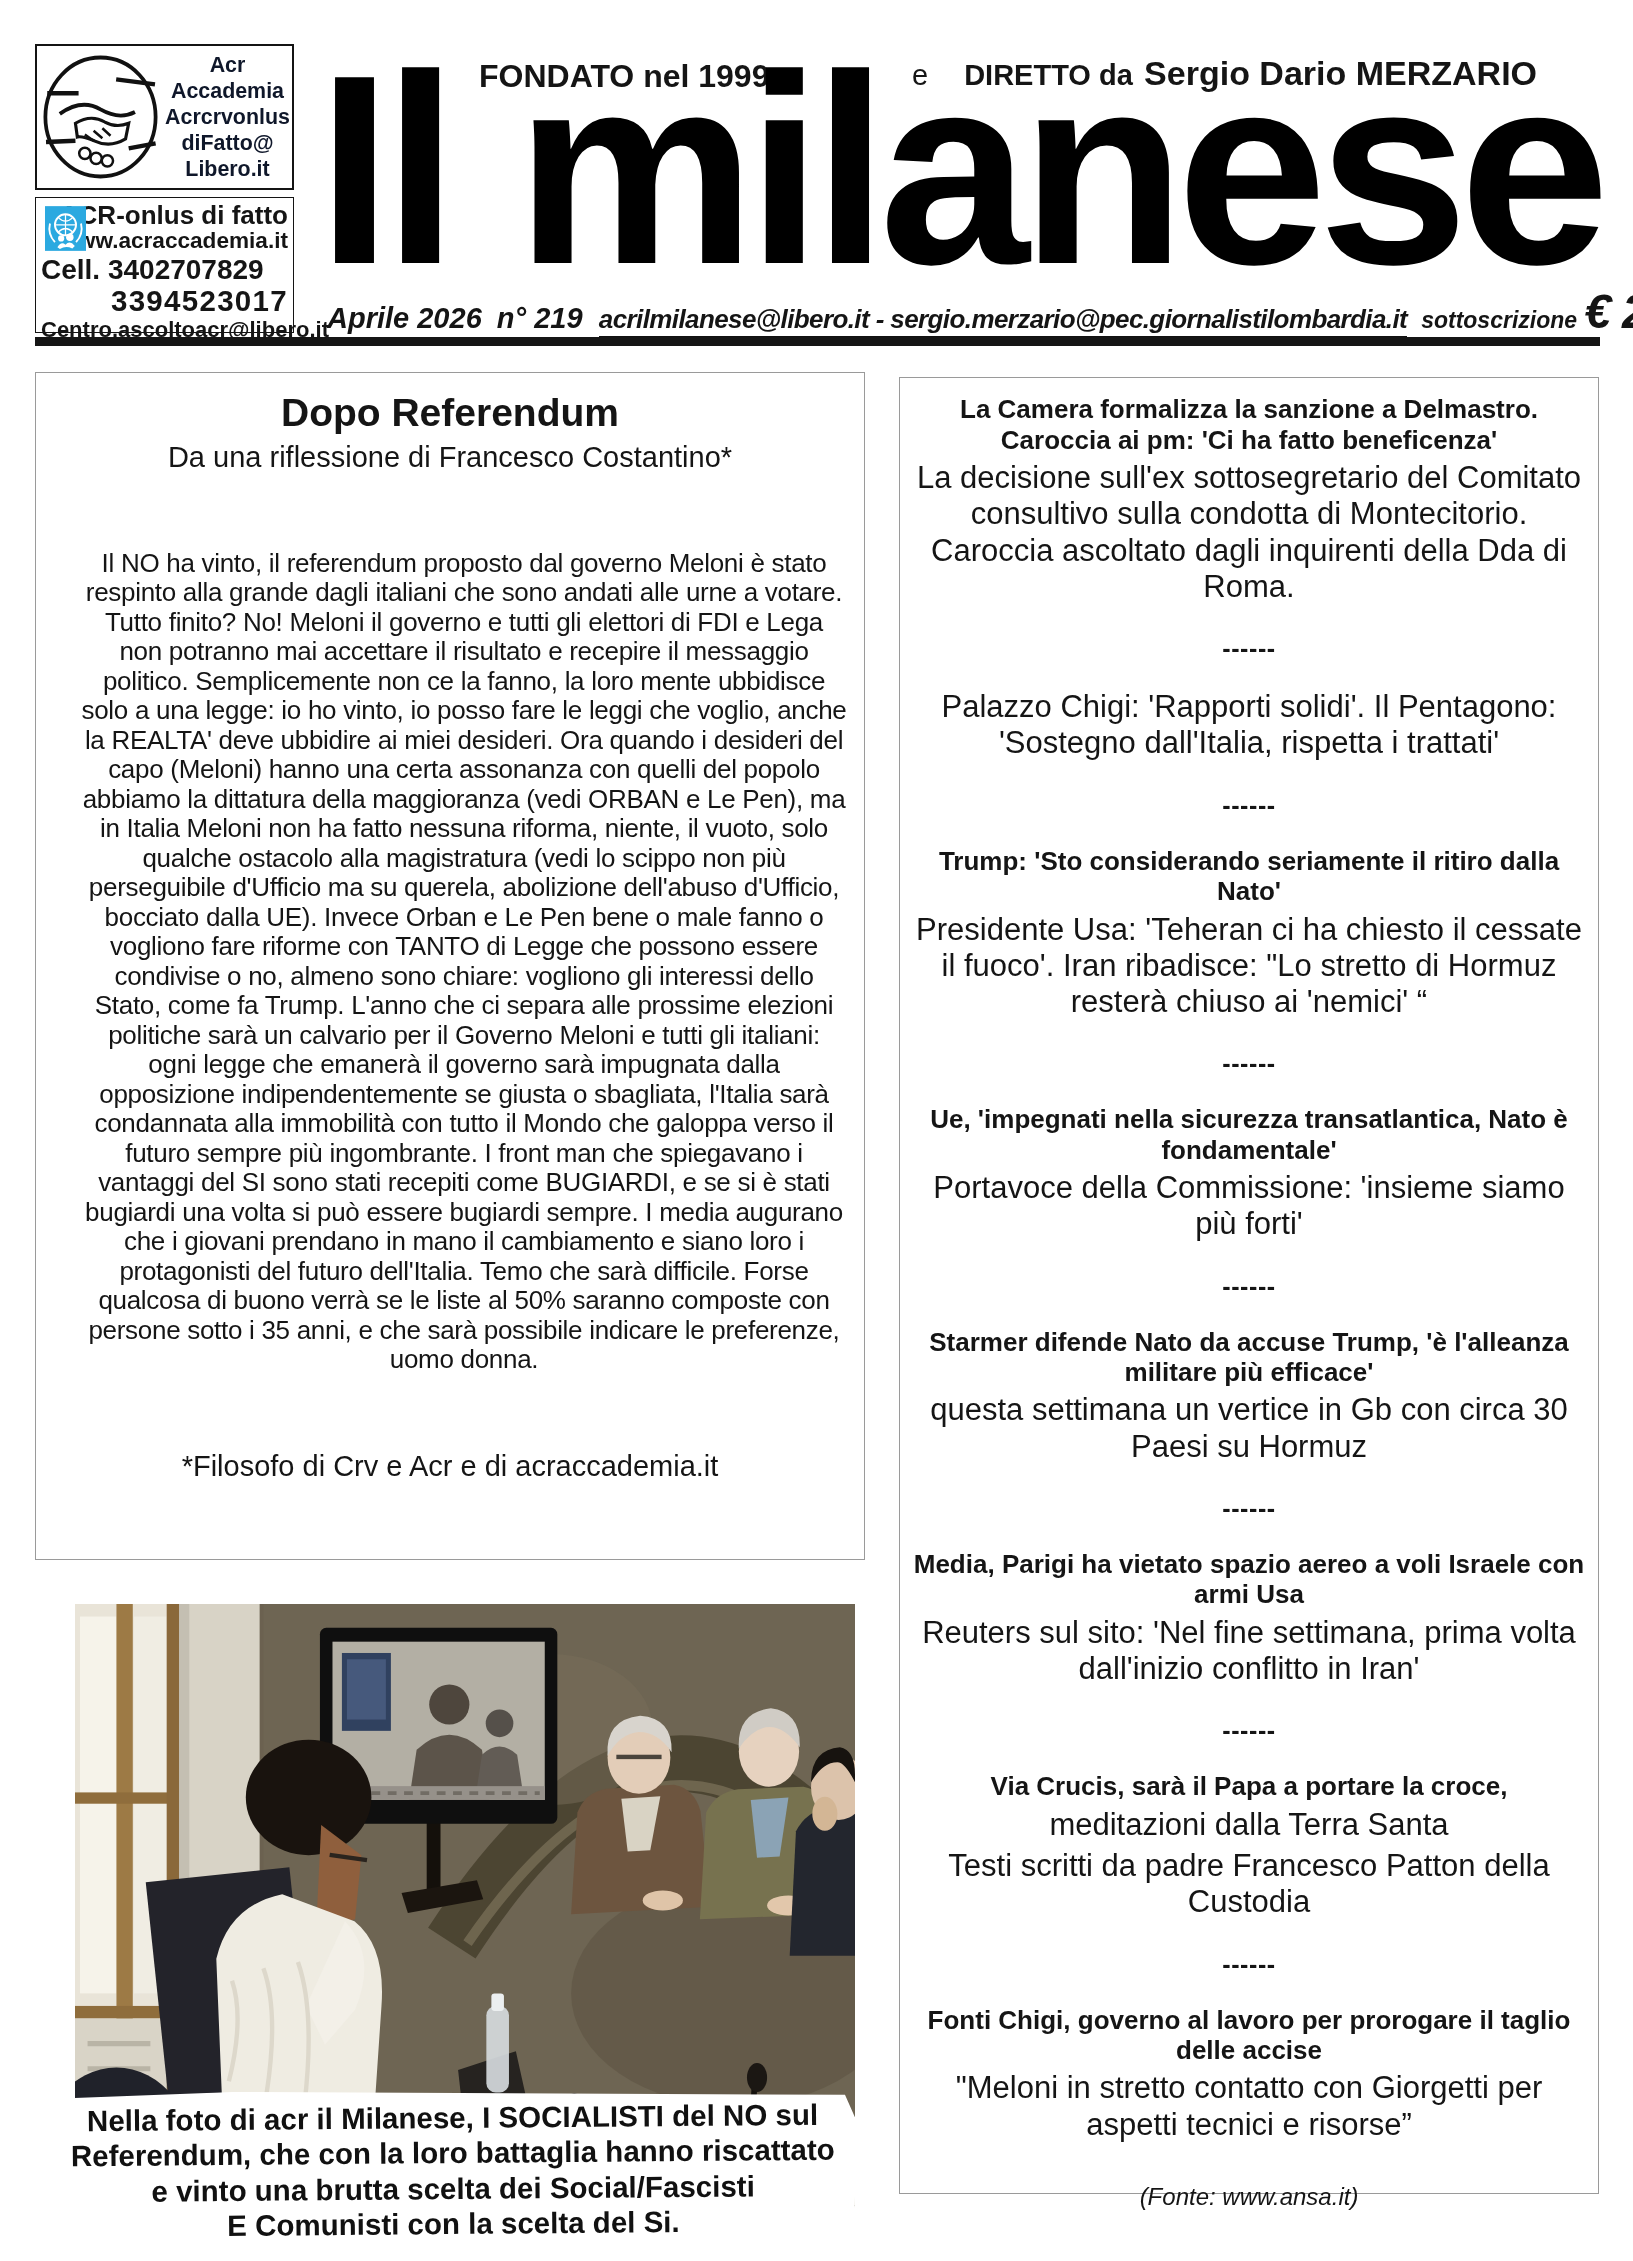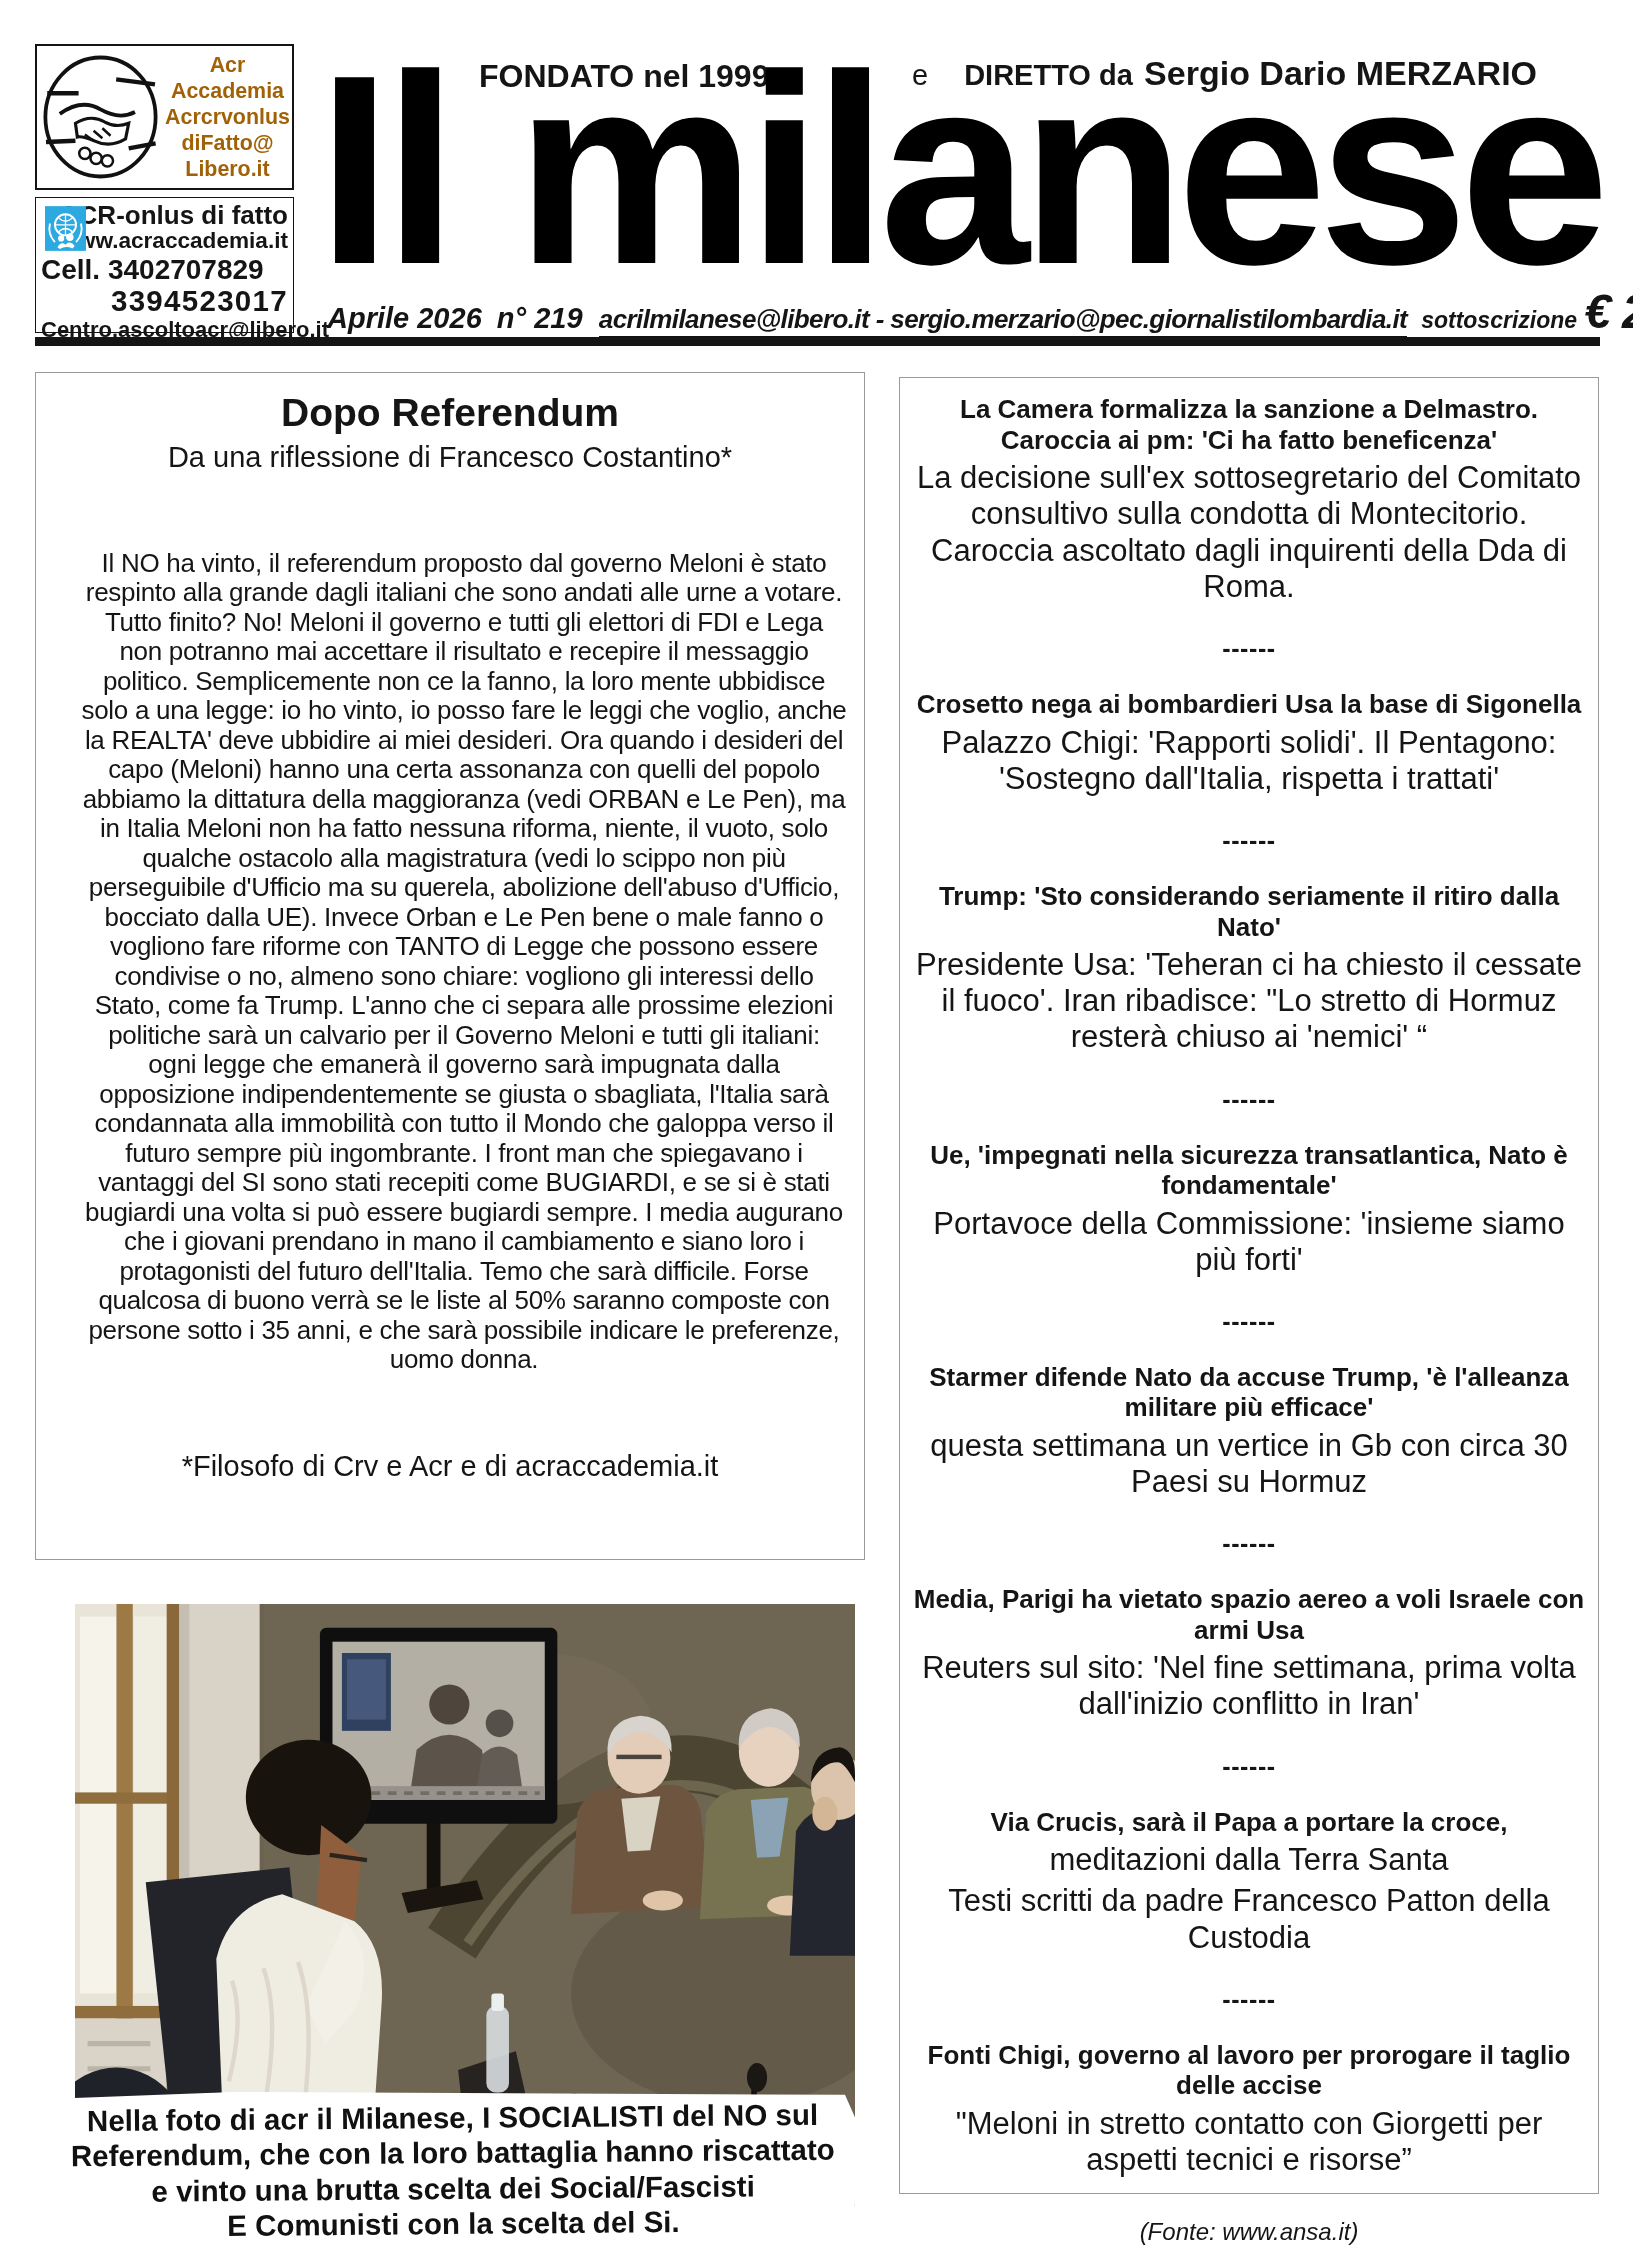--- a/index.html
+++ b/index.html
@@ -5,21 +5,21 @@
   html,body{margin:0;padding:0;}
   body{
     width:1633px;height:2261px;position:relative;background:#ffffff;
     font-family:"Liberation Sans", sans-serif;color:#151515;overflow:hidden;
   }
   
   .logo-box1{position:absolute;left:35px;top:44px;width:259px;height:146px;
     border:2.5px solid #141414;box-sizing:border-box;background:#fff;
     display:flex;align-items:center;}
   .handshake-wrap{width:126px;height:132px;flex:0 0 auto;display:flex;align-items:center;justify-content:center;}
-  .logo1-text{flex:1;text-align:center;font-weight:bold;font-size:21.4px;line-height:1.22;color:#a16207;}
+  .logo1-text{flex:1;text-align:center;font-weight:bold;font-size:21.4px;line-height:1.22;color:#0f172a;}
   .logo-box2{position:absolute;left:35px;top:197px;width:259px;height:136px;
     border:1.9px solid #141414;box-sizing:border-box;background:#fff;padding:3.8px 5px;}
   .unicef-wrap{position:absolute;left:8.8px;top:7.5px;width:41px;height:45px;}
   .lb2-l1{font-weight:bold;font-size:26px;text-align:right;line-height:1.05;}
   .lb2-l2{font-weight:bold;font-size:22.6px;text-align:right;line-height:1.1;}
   .lb2-l3{font-weight:bold;font-size:28px;text-align:left;line-height:1.12;}
   .lb2-l4{font-weight:bold;font-size:29.5px;text-align:right;line-height:1.08;letter-spacing:1.3px;}
   .lb2-l5{font-weight:bold;font-size:22px;text-align:center;line-height:1.2;text-decoration:underline;text-decoration-thickness:1.9px;}
   .masthead{position:absolute;left:317px;top:35px;font-size:270px;font-weight:bold;
     color:#000000;letter-spacing:-8.8px;line-height:1;white-space:nowrap;}
@@ -245,21 +245,20 @@
   <div class="caption-line">E Comunisti con la scelta del Si.</div>
 </div>
 
 <div class="right-col">
   <div>
     <div class="news-title">La Camera formalizza la sanzione a Delmastro. Caroccia ai pm: 'Ci ha fatto beneficenza'</div>
     <div class="news-body">La decisione sull'ex sottosegretario del Comitato consultivo sulla condotta di Montecitorio. Caroccia ascoltato dagli inquirenti della Dda di Roma.</div>
   </div>
   <div class="sep">------</div>
   <div>
-    <div class="news-title">Crosetto nega ai bombardieri Usa la base di Sigonella</div>
     <div class="news-body">Palazzo Chigi: 'Rapporti solidi'. Il Pentagono: 'Sostegno dall'Italia, rispetta i trattati'</div>
   </div>
   <div class="sep">------</div>
   <div>
     <div class="news-title">Trump: 'Sto considerando seriamente il ritiro dalla Nato'</div>
     <div class="news-body">Presidente Usa: 'Teheran ci ha chiesto il cessate il fuoco'. Iran ribadisce: "Lo stretto di Hormuz resterà chiuso ai 'nemici' “</div>
   </div>
   <div class="sep">------</div>
   <div>
     <div class="news-title">Ue, 'impegnati nella sicurezza transatlantica, Nato è fondamentale'</div>

